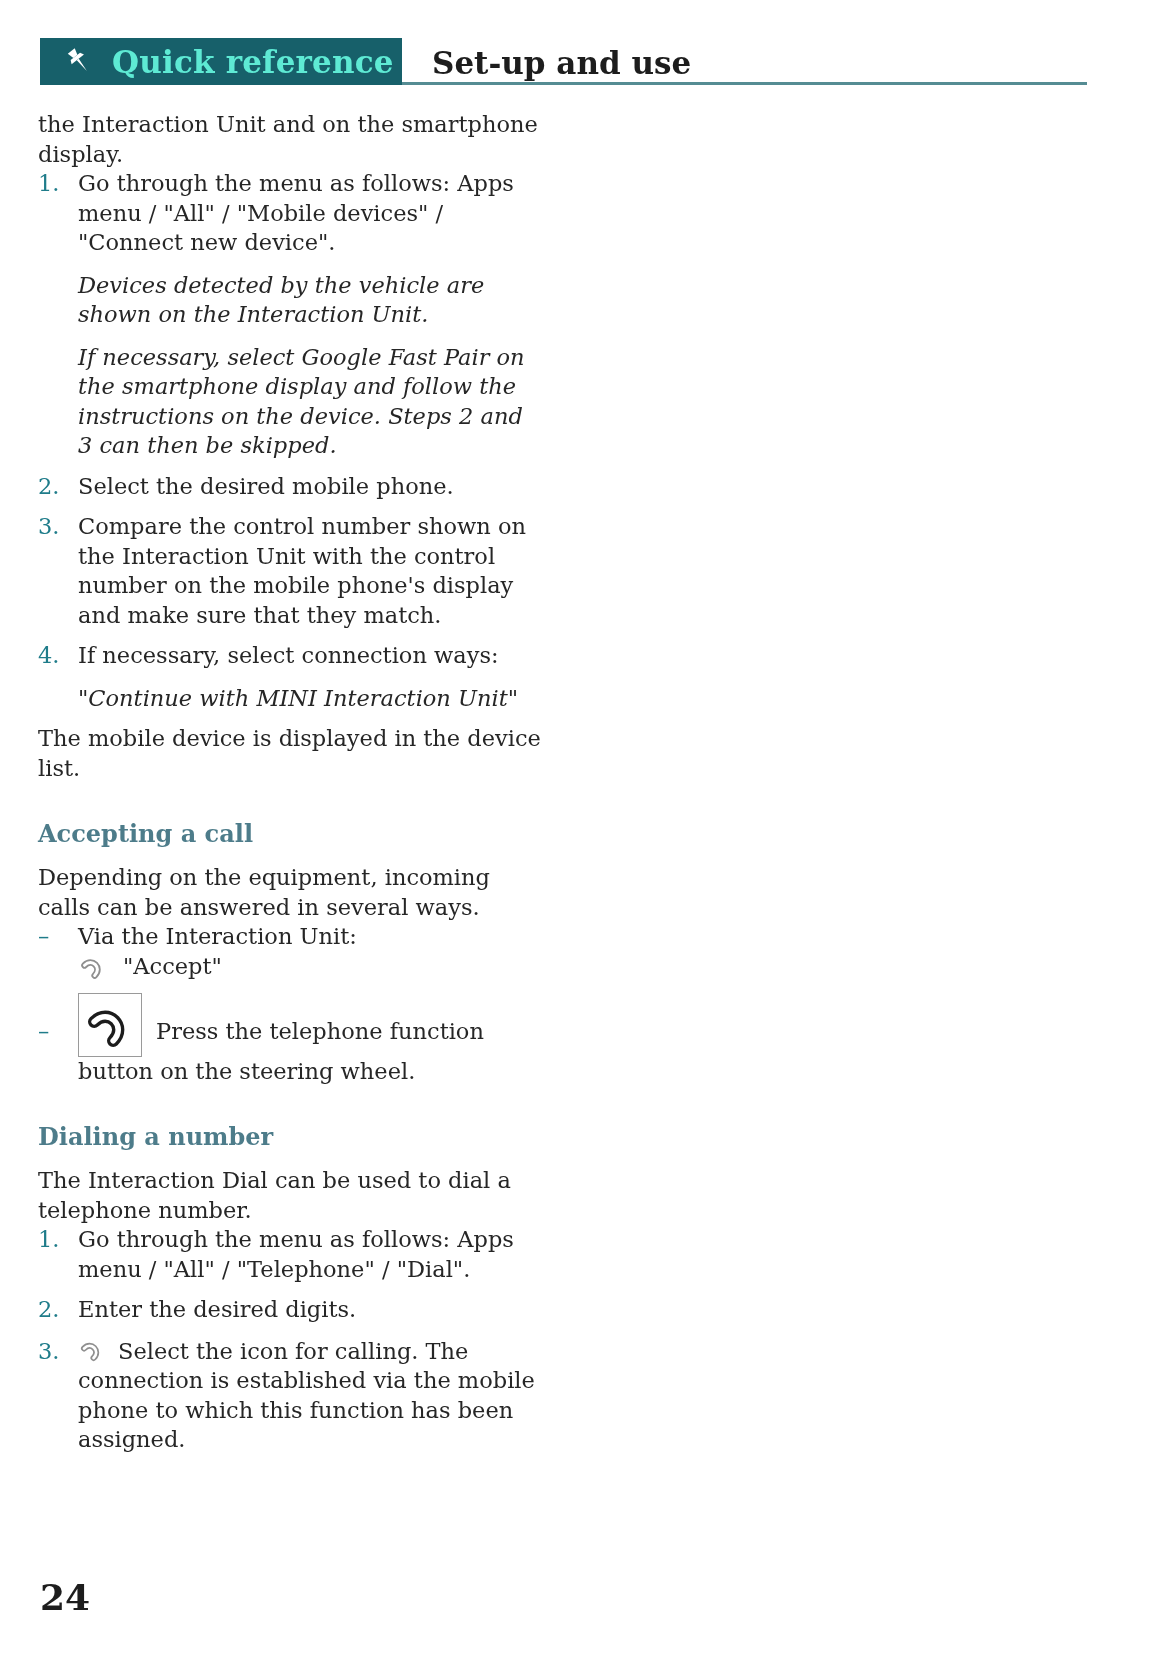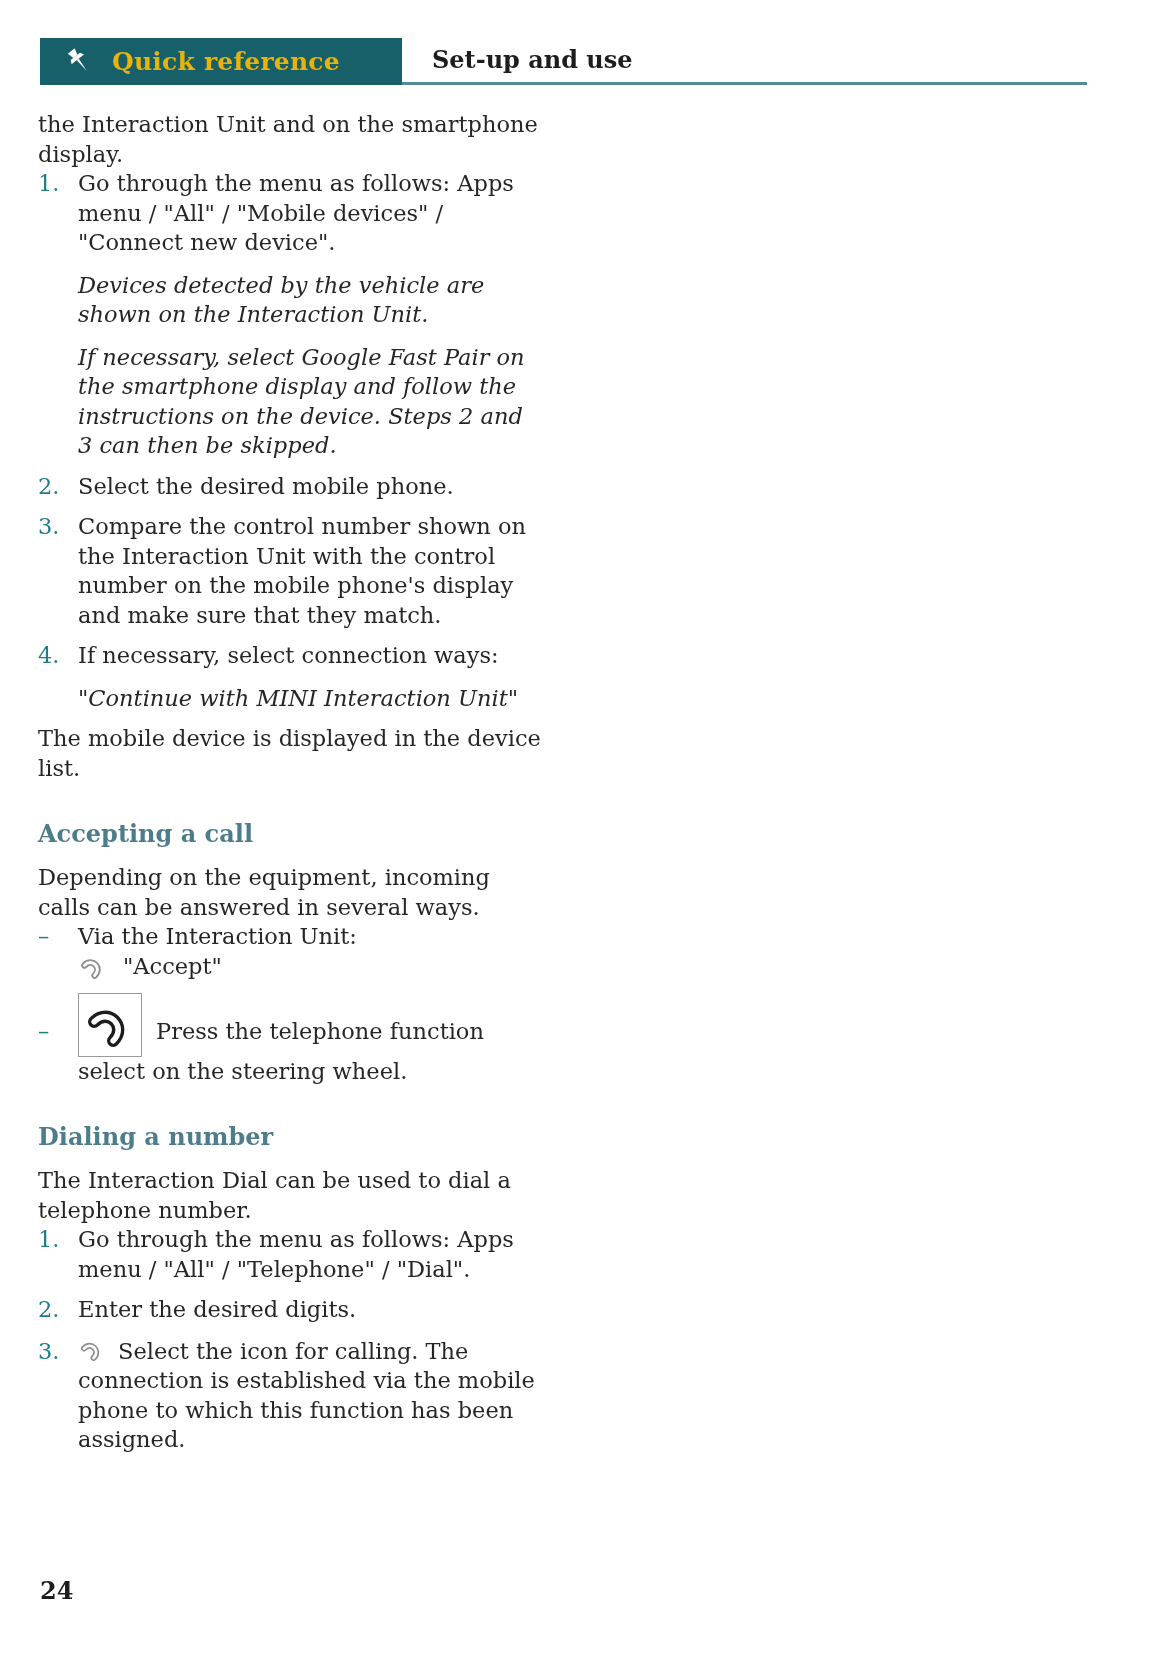--- a/index.html
+++ b/index.html
@@ -3,40 +3,40 @@
 <meta charset="utf-8">
 <style>
   html,body{margin:0;padding:0;background:#ffffff;}
   .page{position:relative;width:1165px;height:1653px;background:#fff;overflow:hidden;
         font-family:"DejaVu Serif", serif;color:var(--text,#262626);}
   
   .tab{position:absolute;left:40px;top:38px;width:362px;height:47px;
        background:var(--teal_tab,#17606a);display:flex;align-items:center;
        padding-left:24px;box-sizing:border-box;}
   .pin{margin-right:20px;display:flex;}
-  .tab-label{color:#eab308;font-weight:bold;font-size:25px;letter-spacing:.2px;}
-  .section-title{position:absolute;left:432px;top:45px;font-weight:bold;font-size:24px;color:#1d1d1d;}
+  .tab-label{color:#5eead4;font-weight:bold;font-size:31px;letter-spacing:.2px;}
+  .section-title{position:absolute;left:432px;top:45px;font-weight:bold;font-size:31px;color:#1d1d1d;}
   .header-rule{position:absolute;left:402px;top:82px;width:685px;height:3px;background:var(--rule,#558c93);}
   
   .content{position:absolute;left:38px;top:110px;width:505px;font-size:22.5px;line-height:29.5px;}
   .content p{margin:0;}
   .para{margin-bottom:17px;}
   .li{display:flex;align-items:baseline;margin-bottom:11px;}
   .marker{flex:none;width:40px;color:var(--marker,#1f7c8a);}
   .li-body{flex:1;}
   .li-body .sub{margin-top:13px;font-style:italic;}
   .heading{font-size:24px;line-height:34px;font-weight:bold;color:var(--heading,#4d7c8a);
            margin:34px 0 12px 0;}
   .accept-line{margin-top:13px;display:flex;align-items:center;gap:15px;}
   .phone-sm{display:inline-flex;}
   .phone-sm.inline{vertical-align:-5px;margin-right:12px;}
   .phone-box{display:inline-block;width:64px;height:64px;border:1px solid #9a9a9a;
              box-sizing:border-box;padding:3px;vertical-align:-14px;margin-right:14px;background:#fff;}
   .result{margin-top:14px;}
-  .page-number{position:absolute;left:40px;top:1576px;font-size:24px;font-weight:bold;color:#1d1d1d;}
+  .page-number{position:absolute;left:40px;top:1576px;font-size:36px;font-weight:bold;color:#1d1d1d;}
 </style>
 </head>
 <body>
 
 <div class="page">
 
   <div class="tab">
     <span class="pin">
       <svg width="28" height="30" viewBox="0 0 24 26" aria-hidden="true">
         <g transform="rotate(-38 12 11)" fill="#ffffff">
@@ -106,21 +106,21 @@
     </div>
 
     <div class="li">
       <span class="marker">–</span>
       <div class="li-body">
         <p><span class="phone-box"><svg width="56" height="56" viewBox="0 0 100 100" aria-hidden="true">
               <g transform="rotate(45 50 50)">
                 <path d="M26 66 C26 30 74 30 74 66" fill="none" stroke="#1c1c1c" stroke-width="22" stroke-linecap="round"></path>
                 <path d="M26 66 C26 30 74 30 74 66" fill="none" stroke="#ffffff" stroke-width="10" stroke-linecap="round"></path>
               </g>
-            </svg></span><span>Press the telephone function select on the steering wheel.</span></p>
+            </svg></span><span>Press the telephone function button on the steering wheel.</span></p>
       </div>
     </div>
 
     <div class="heading">Dialing a number</div>
     <p class="para">The Interaction Dial can be used to dial a telephone number.</p>
 
     <div class="li">
       <span class="marker">1.</span>
       <div class="li-body">
           <p>Go through the menu as follows: Apps menu / "All" / "Telephone" / "Dial".</p>

